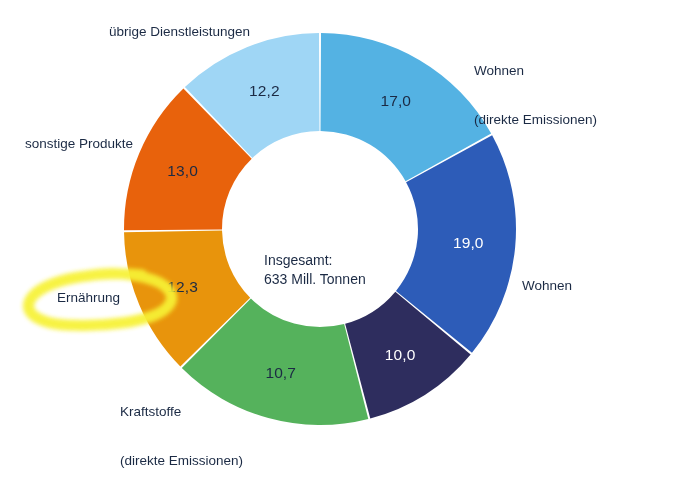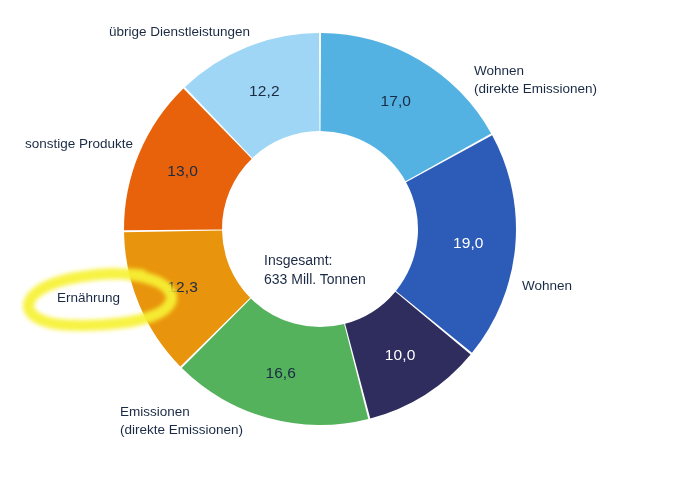--- a/index.html
+++ b/index.html
@@ -38,21 +38,21 @@
   .seg-value.on-dark { color: #ffffff; }
   .seg-value.on-light { color: #1b2a44; }
 
   .cat-label {
     position: absolute;
     font-size: 13.5px;
     line-height: 17.5px;
     white-space: nowrap;
     color: #1b2a44;
   }
-  .cat-label .l2 { display: block; }
+  .cat-label .l2 { display: block; margin-top: 31px; }
 
   .center-label {
     position: absolute;
     font-size: 14px;
     line-height: 19px;
     color: #1b2a44;
     white-space: nowrap;
   }
   .center-label .l2 { display: block; }
 
@@ -78,38 +78,38 @@
         <path d="M 180.35917627438977 366.53705082352553 A 196 196 0 0 1 124.02578393369225 232.17909376963405 L 222.01289196684613 230.58954688481703 A 98 98 0 0 0 250.17958813719488 297.76852541176277 Z" fill="#e8940c"></path>
         <path d="M 124.0032385406615 230.12671977490865 A 196 196 0 0 1 183.41420647173337 88.42859107822204 L 251.70710323586667 158.71429553911102 A 98 98 0 0 0 222.00161927033076 229.5633598874543 Z" fill="#e8620c"></path>
         <path d="M 184.89372900460006 87.00600175458979 A 196 196 0 0 1 318.9737510890418 33.00268671950437 L 319.4868755445209 131.00134335975218 A 98 98 0 0 0 252.44686450230003 158.00300087729488 Z" fill="#9fd6f5"></path>
       </g>
   </svg>
 
   <div id="value-labels">
       <div class="seg-value on-light" style="left: 395.758px; top: 100.743px; color: rgb(27, 42, 68); text-align: right;">17,0</div>
       <div class="seg-value on-dark" style="left: 468.322px; top: 242.772px; color: rgb(255, 255, 255);">19,0</div>
       <div class="seg-value on-dark" style="left: 400.14px; top: 354.565px; color: rgb(255, 255, 255);">10,0</div>
-      <div class="seg-value on-light" style="left: 280.732px; top: 372.691px; color: rgb(27, 42, 68);">16,6</div>
+      <div class="seg-value on-light" style="left: 280.732px; top: 372.691px; color: rgb(27, 42, 68);">10,7</div>
       <div class="seg-value on-light" style="left: 182.626px; top: 286.598px; color: rgb(27, 42, 68);">12,3</div>
       <div class="seg-value on-light" style="left: 182.626px; top: 171.402px; color: rgb(27, 42, 68);">13,0</div>
       <div class="seg-value on-light" style="left: 264.348px; top: 90.8265px; color: rgb(27, 42, 68);">12,2</div>
     </div>
 
   <div class="cat-label" style="left:474px; top:62px;">
     <span class="l1">Wohnen</span>
     <span class="l2">(direkte Emissionen)</span>
   </div>
 
   <div class="cat-label" style="left:522px; top:277px;">
     <span class="l1">Wohnen</span>
   </div>
 
 
   <div class="cat-label" style="left:120px; top:403px;">
-    <span class="l1">Emissionen</span>
+    <span class="l1">Kraftstoffe</span>
     <span class="l2">(direkte Emissionen)</span>
   </div>
 
   <div class="cat-label" style="left:57px; top:289px;">
     <span class="l1">Ernährung</span>
   </div>
 
   <div class="cat-label" style="left:109px; top:23px;">
     <span class="l1">übrige Dienstleistungen</span>
   </div>

